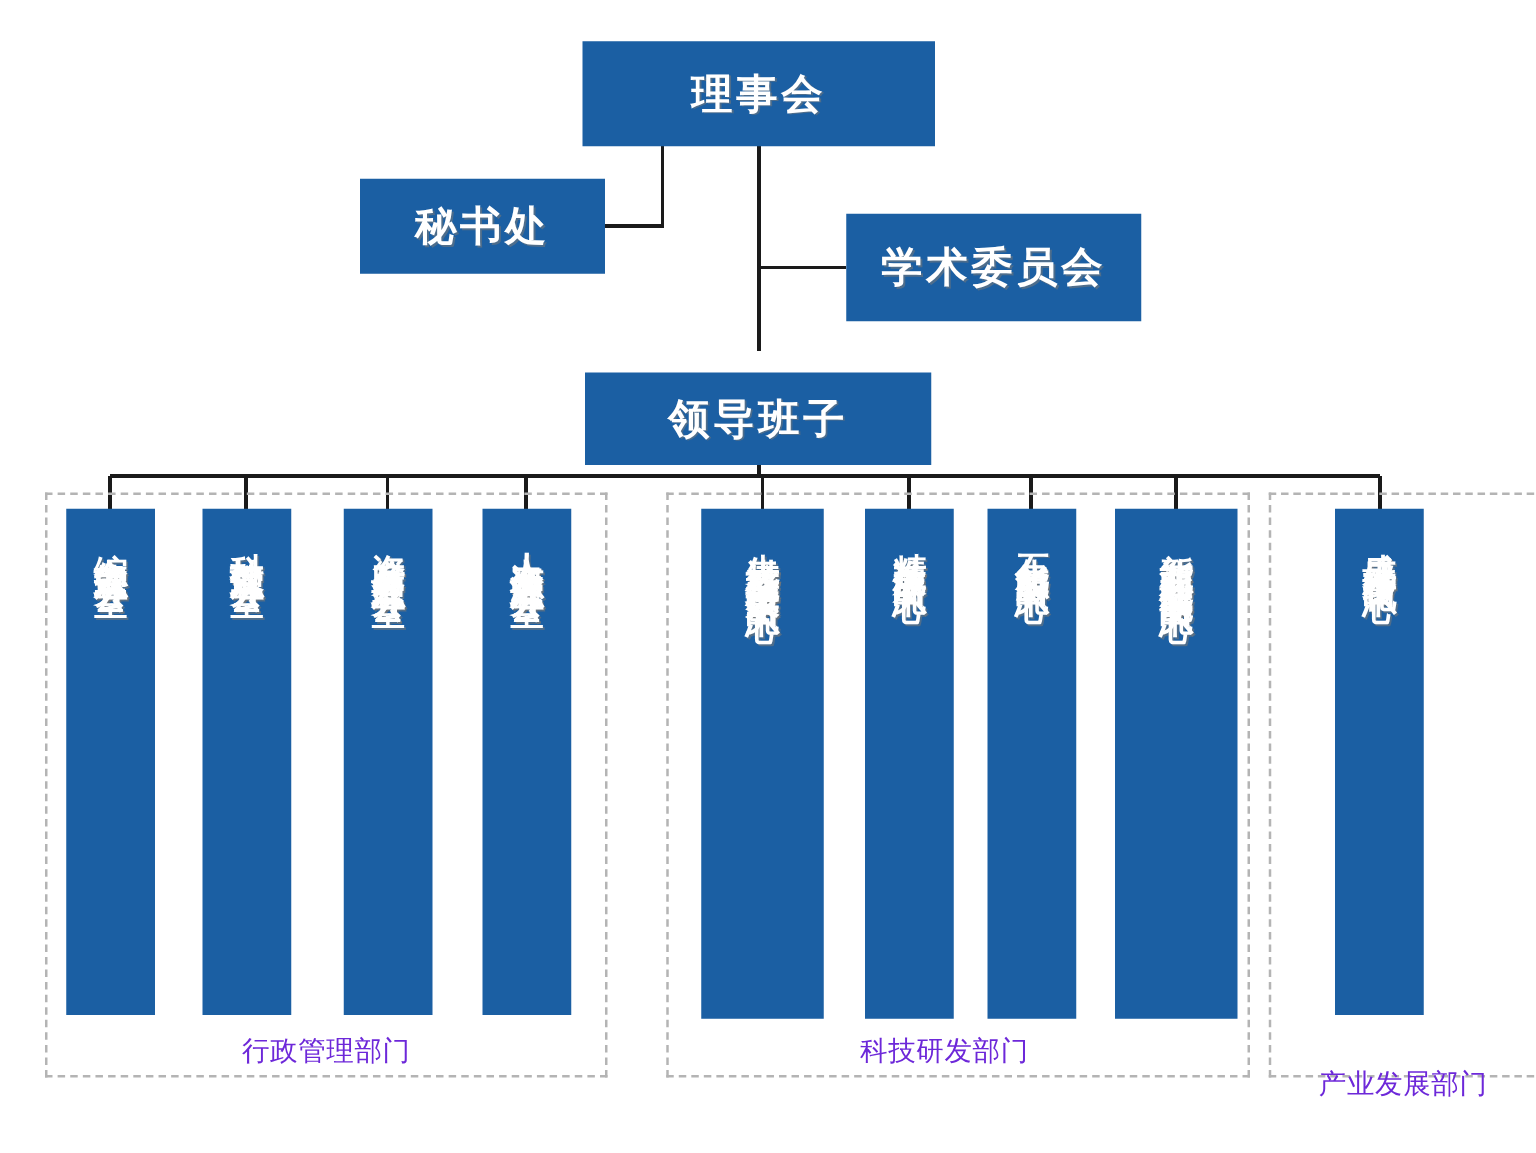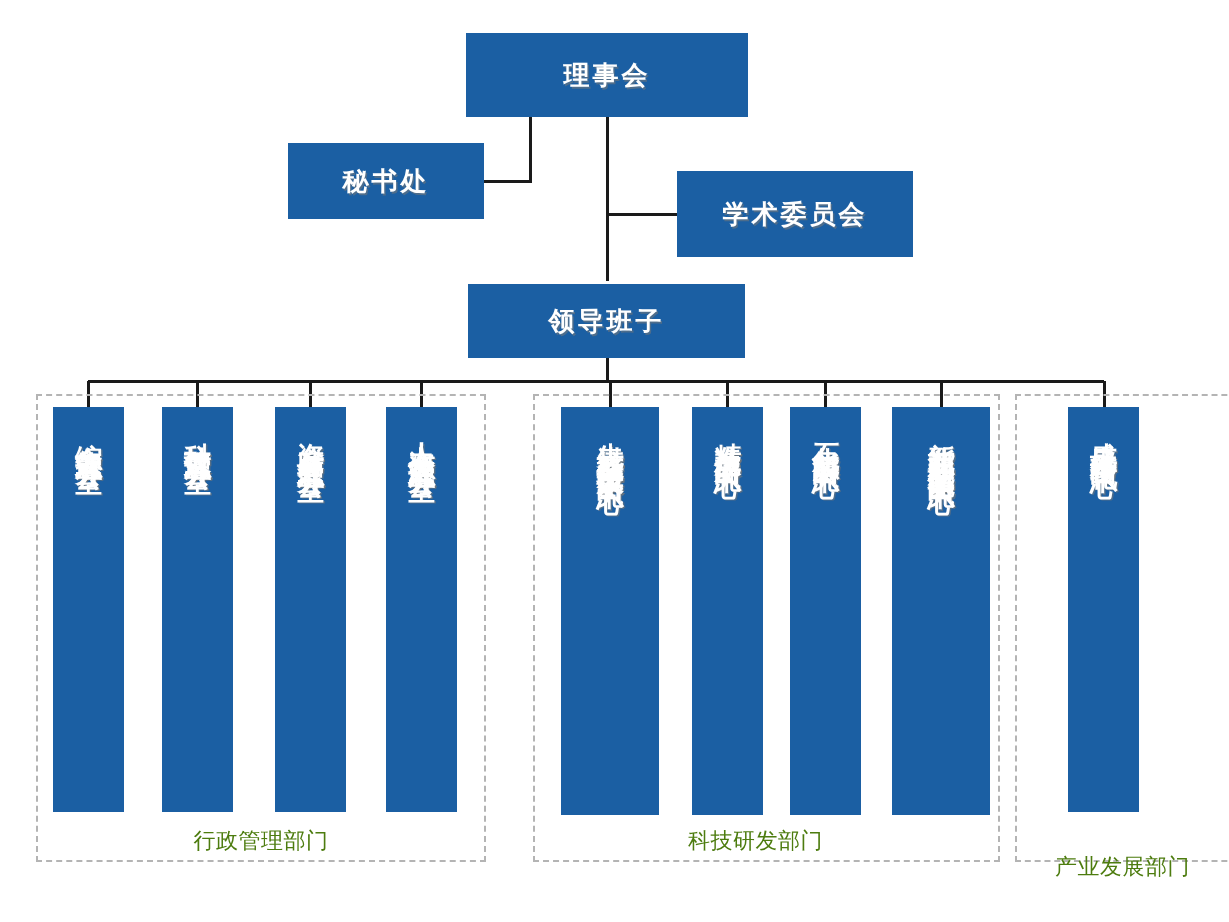--- a/index.html
+++ b/index.html
@@ -30,41 +30,41 @@
   
   .group-frame {
     position: absolute;
     border: 2px dashed #b4b4b4;
     box-sizing: border-box;
     background: transparent;
   }
   .group-label {
     position: absolute;
     font-size: 22px;
-    color: #4d7c0f;
+    color: #6d28d9;
     text-align: center;
     white-space: nowrap;
     letter-spacing: 0.5px;
   }
 
   
   .node {
     position: absolute;
     background: #1b5fa3;
     color: #ffffff;
     font-weight: bold;
     box-sizing: border-box;
     display: flex;
     align-items: center;
     justify-content: center;
     text-align: center;
     text-shadow: 1.5px 1.5px 0 rgba(120,120,120,0.55);
   }
   .node.horiz {
-    font-size: 26px;
+    font-size: 33px;
     letter-spacing: 3px;
     text-align: center;
   }
   
   .node.vert {
     align-items: flex-start;
     justify-content: center;
     padding-top: 14px;
   }
   .node.vert .vtext {
@@ -125,21 +125,21 @@
   </div>
 
   <div class="node horiz" style="left:288px; top:143px; width:196px; height:76px;">
     <span>秘书处</span>
   </div>
 
   <div class="node horiz" style="left:677px; top:171px; width:236px; height:86px;">
     <span>学术委员会</span>
   </div>
 
-  <div class="node horiz" style="left:468px; top:284px; width:277px; height:74px;">
+  <div class="node horiz" style="left:468px; top:298px; width:277px; height:74px;">
     <span>领导班子</span>
   </div>
 
   <div class="node vert col1" style="left:53px; top:407px; width:71px; height:405px;">
     <span class="vtext">综合管理办公室</span>
   </div>
 
   <div class="node vert col1" style="left:162px; top:407px; width:71px; height:405px;">
     <span class="vtext">科技管理办公室</span>
   </div>

